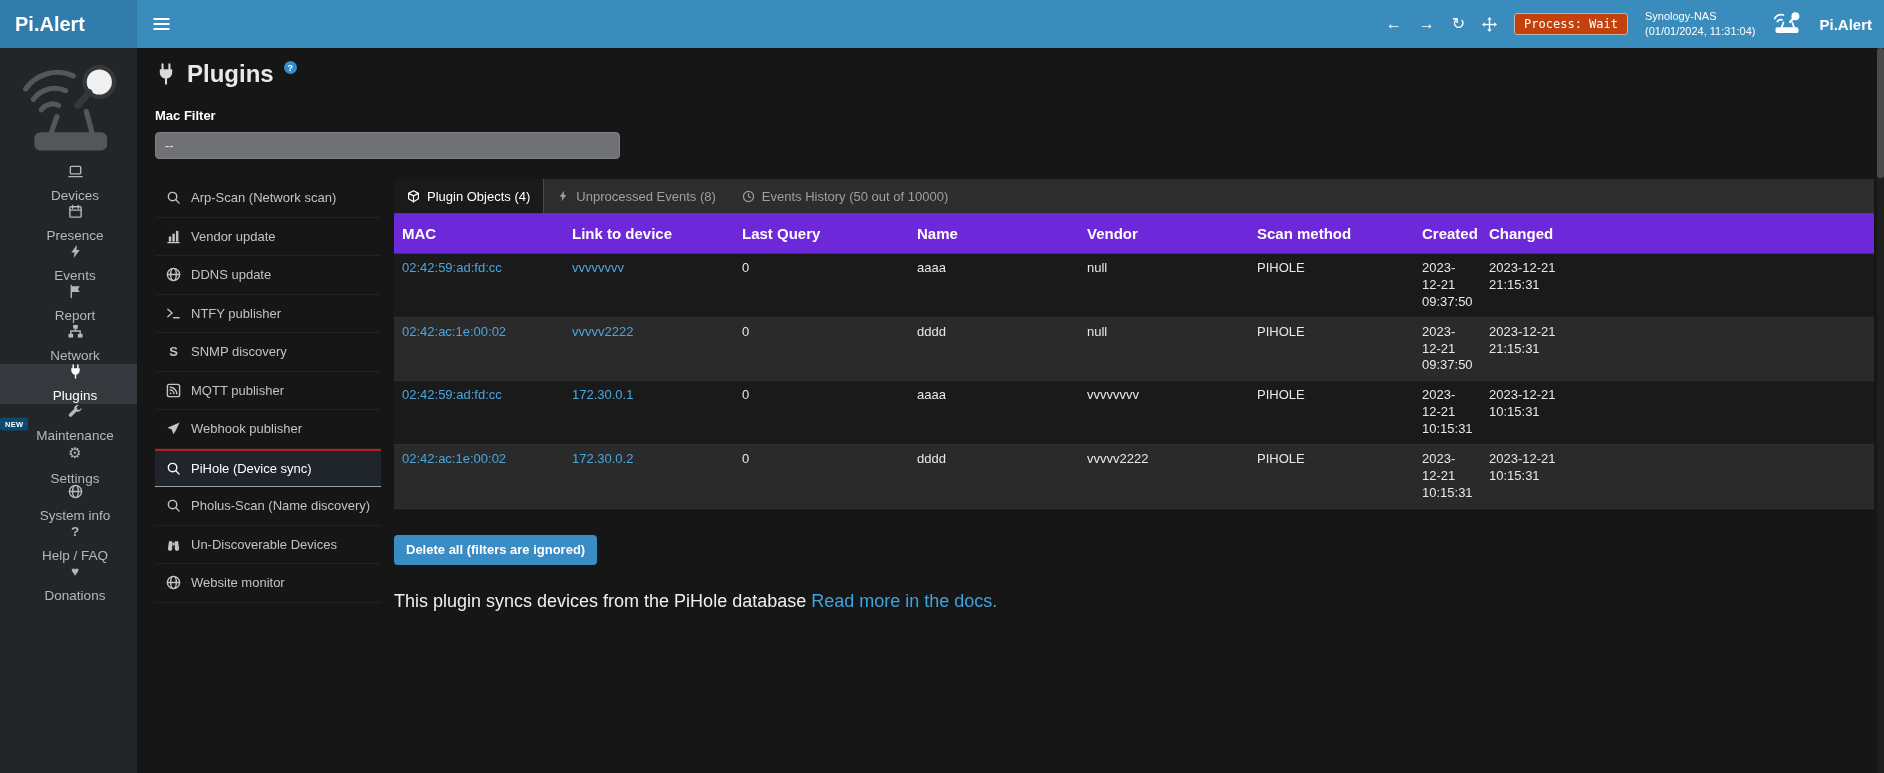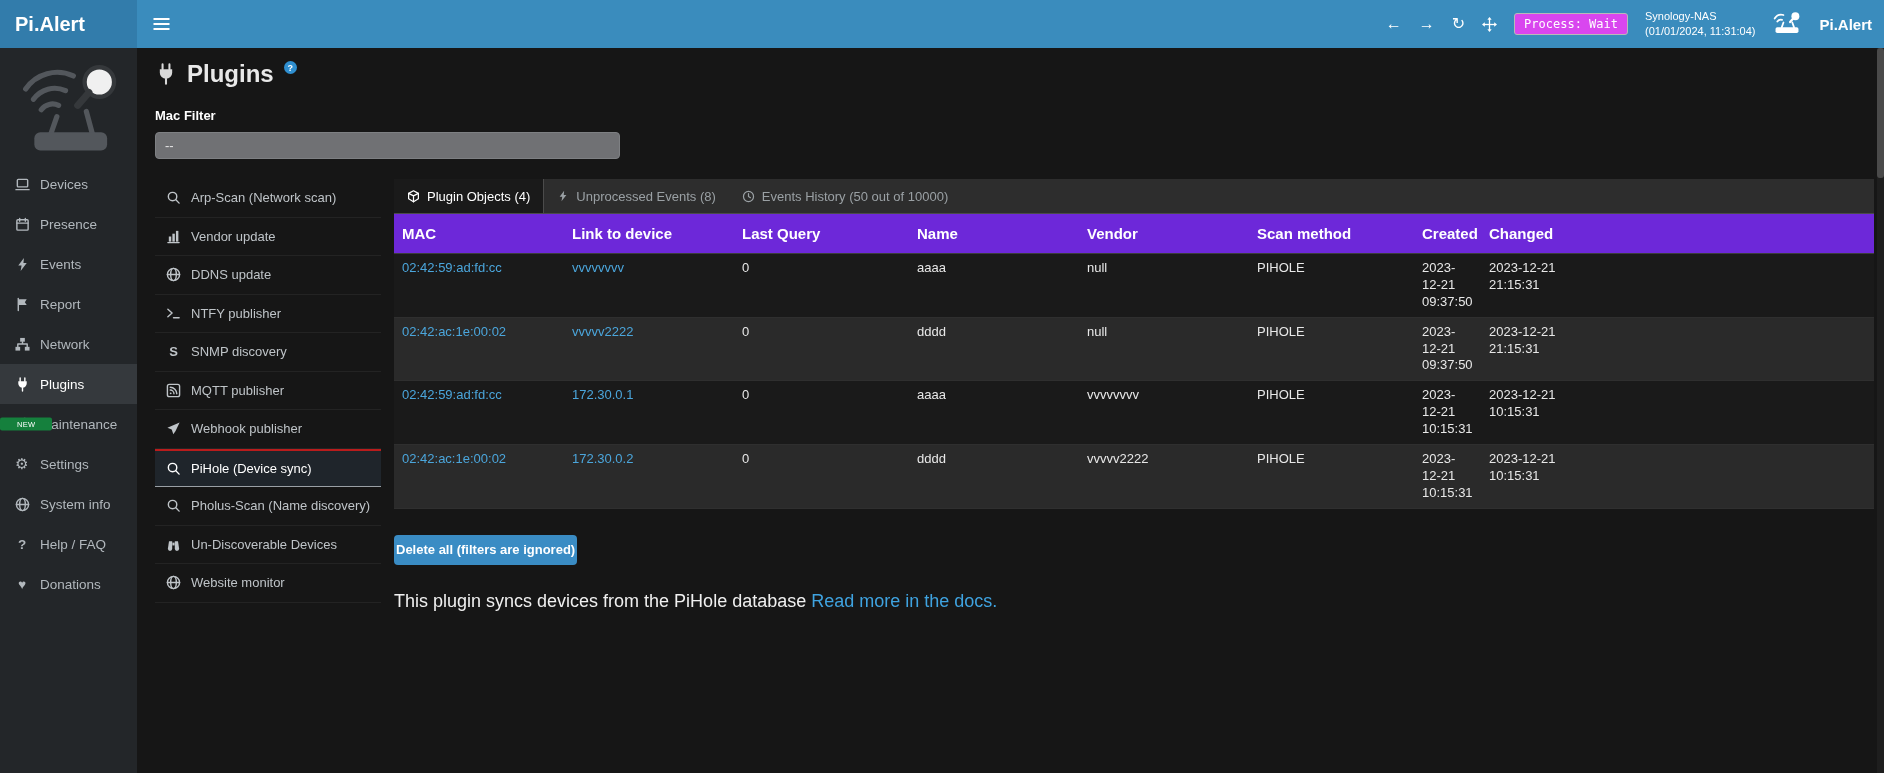--- a/index.html
+++ b/index.html
@@ -11,35 +11,35 @@
   .topbar { position:fixed; top:0; left:0; width:1884px; height:48px;
     background:#3a8cbd; display:flex; align-items:stretch; z-index:20; }
   .brand { width:137px; flex:0 0 137px; background:#327cab; color:#fff;
     font-size:20px; font-weight:bold; display:flex; align-items:center; padding-left:15px; }
   .hamburger { width:48px; display:flex; align-items:center; justify-content:center;
     color:#fff; cursor:pointer; }
   .top-right { margin-left:auto; display:flex; align-items:center; gap:17px;
     color:#fff; padding-right:12px; }
   .nav-ico { font-size:16px; cursor:pointer; color:#fff; line-height:1; }
   .proc-badge { font-family:"DejaVu Sans Mono","Liberation Mono",monospace;
-    font-size:12px; background:#d946ef; border:1px solid #b9b9b9; border-radius:3px;
+    font-size:12px; background:#c2410c; border:1px solid #b9b9b9; border-radius:3px;
     padding:3px 9px; color:#fff; white-space:nowrap; }
   .host-block { font-size:11px; line-height:1.4; color:#fff; }
   .right-brand { font-size:15px; font-weight:bold; color:#fff; }
 
   
   .sidebar { position:fixed; top:48px; left:0; bottom:0; width:137px; background:#232629; }
   .logo-wrap { padding:14px 0 10px; display:flex; justify-content:center; }
   .sitem { position:relative; height:40px; display:flex; align-items:center; gap:9px;
-    padding-left:13px; color:#b2b8bd; font-size:13.5px; cursor:pointer; }
+    padding-left:13px; color:#b2b8bd; font-size:13.5px; cursor:pointer;flex-direction:column; }
   .sitem.active { background:#35393d; color:#fff; }
   .sicon { width:18px; text-align:center; display:inline-flex; justify-content:center; color:inherit; }
   .badge-new { position:absolute; left:0; top:50%; transform:translateY(-50%);
-    background:#15803d; color:#fff; font-size:7.5px; font-weight:normal;
-    padding:2px 17px; border-radius:2px; letter-spacing:.3px; }
+    background:#0c4a6e; color:#fff; font-size:7.5px; font-weight:bold;
+    padding:2px 5px; border-radius:2px; letter-spacing:.3px; }
 
   
   .main { position:absolute; top:48px; left:137px; right:0; bottom:0; padding:8px 10px 0 18px; }
   .page-header { display:flex; align-items:center; gap:10px; margin-top:4px;
     color:#e9e9e9; font-size:24px; font-weight:600; }
   .title-badge { align-self:flex-start; margin-top:1px; width:13px; height:13px;
     border-radius:50%; background:#2f8fd0; color:#fff; font-size:9px; font-weight:bold;
     display:flex; align-items:center; justify-content:center; cursor:pointer; }
   .filter-label { margin-top:20px; font-size:13px; font-weight:bold; color:#fff; }
   .filter-input { margin-top:9px; width:465px; height:27px; background:#707174;
@@ -66,21 +66,21 @@
     text-align:left; padding:11px 8px; border-bottom:1px solid #3c3c3c; }
   tbody td { font-size:13px; color:#e8e8e8; padding:6px 8px; vertical-align:top;
     line-height:1.3; word-wrap:break-word; }
   tbody tr:nth-child(odd)  { background:#1a1a1a; }
   tbody tr:nth-child(even) { background:#2a2a2a; }
   tbody tr { border-bottom:1px solid #2f2f2f; height:43px; }
   a.cell-link { color:#4ba6dc; text-decoration:none; cursor:pointer; }
   .datecell { display:inline-block; max-width:74px; }
 
   .delete-btn { margin-top:26px; background:#3a8cc4; color:#fff; font-size:13px;
-    font-weight:600; border:none; border-radius:4px; padding:0 2px; height:30px;
+    font-weight:600; border:none; border-radius:4px; padding:0 12px; height:30px;
     cursor:pointer; font-family:inherit; }
   .note { margin-top:26px; font-size:18px; color:#f0f0f0; }
   .note a { color:#3fa3e0; text-decoration:none; cursor:pointer; }
 
   .vscroll { position:fixed; top:48px; right:0; bottom:0; width:7px; background:#1e1e1e; }
   .vscroll .thumb { width:7px; height:130px; background:#4a4a4a; border-radius:3px; }
 
   .svgi { width:15px; height:15px; stroke:currentColor; fill:none;
     stroke-width:1.5; stroke-linecap:round; stroke-linejoin:round; display:block; }
 </style>

